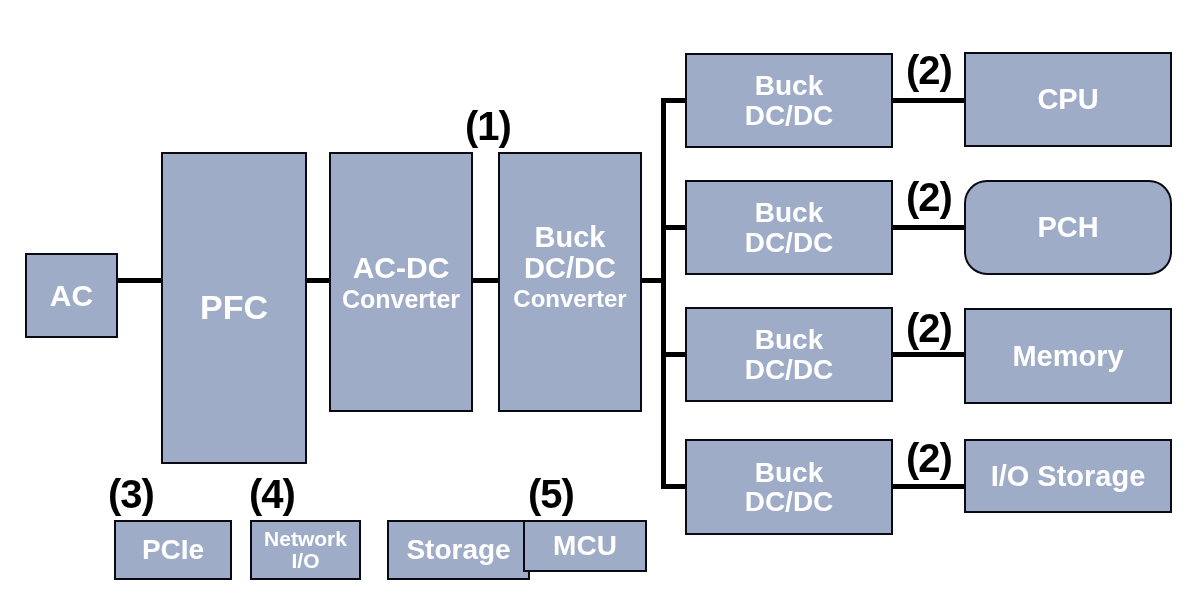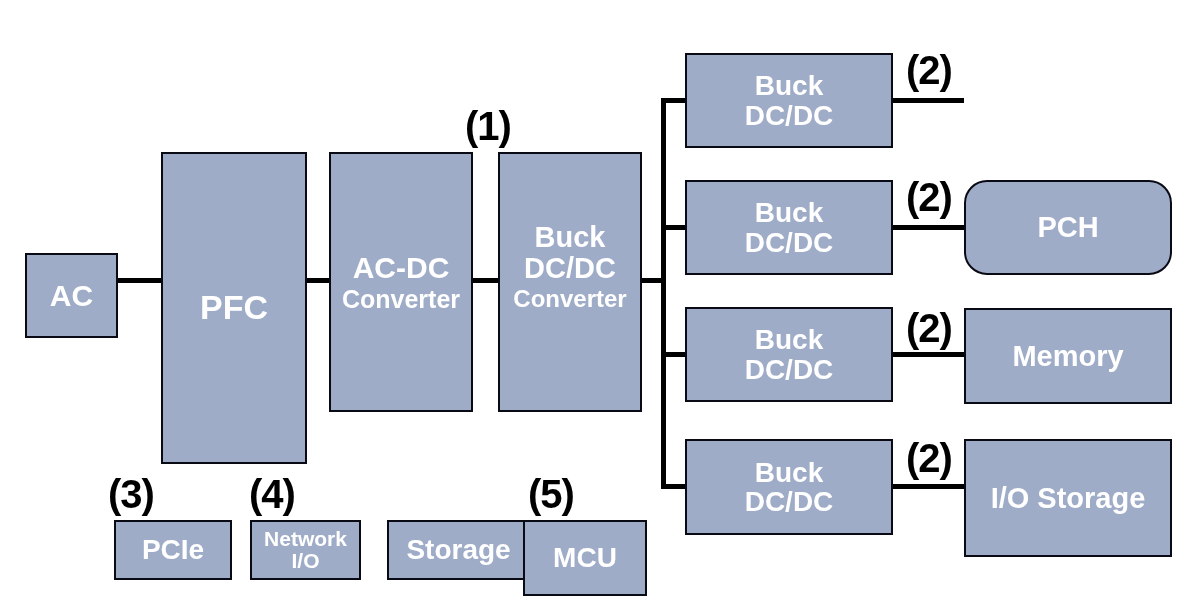--- a/index.html
+++ b/index.html
@@ -101,41 +101,44 @@
   </div>
   <div class="node" style="left:685px; top:307px; width:208px; height:95px; font-size:28px;">
     <span>Buck</span>
     <span>DC/DC</span>
   </div>
   <div class="node" style="left:685px; top:439px; width:208px; height:96px; font-size:28px;">
     <span>Buck</span>
     <span>DC/DC</span>
   </div>
 
+  <div class="node" style="left:964px; top:52px; width:208px; height:95px; font-size:29px;">
+    <span>CPU</span>
+  </div>
   <div class="node" style="left:964px; top:180px; width:208px; height:95px; font-size:29px;border-radius:23px;">
     <span>PCH</span>
   </div>
   <div class="node" style="left:964px; top:308px; width:208px; height:96px; font-size:29px;">
     <span>Memory</span>
   </div>
-  <div class="node" style="left:964px; top:439px; width:208px; height:118px; font-size:29px;">
+  <div class="node" style="left:964px; top:439px; width:208px; height:74px; font-size:29px;">
     <span>I/O Storage</span>
   </div>
 
   <div class="node" style="left:114px; top:520px; width:118px; height:60px; font-size:28px;">
     <span>PCIe</span>
   </div>
   <div class="node" style="left:250px; top:520px; width:111px; height:60px; font-size:21px;">
     <span>Network</span>
     <span>I/O</span>
   </div>
   <div class="node" style="left:387px; top:520px; width:143px; height:60px; font-size:28px;">
     <span>Storage</span>
   </div>
-  <div class="node" style="left:523px; top:520px; width:124px; height:76px; font-size:28px;">
+  <div class="node" style="left:523px; top:520px; width:124px; height:52px; font-size:28px;">
     <span>MCU</span>
   </div>
 
   <div class="anno" style="left:448px; top:106px; width:80px;">(1)</div>
   <div class="anno" style="left:897px; top:50px; width:64px;">(2)</div>
   <div class="anno" style="left:897px; top:177px; width:64px;">(2)</div>
   <div class="anno" style="left:897px; top:308px; width:64px;">(2)</div>
   <div class="anno" style="left:897px; top:438px; width:64px;">(2)</div>
   <div class="anno" style="left:98px; top:474px; width:66px;">(3)</div>
   <div class="anno" style="left:239px; top:474px; width:66px;">(4)</div>

